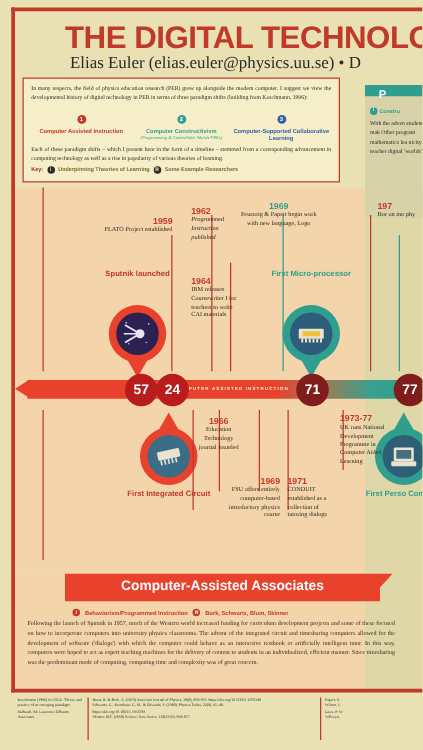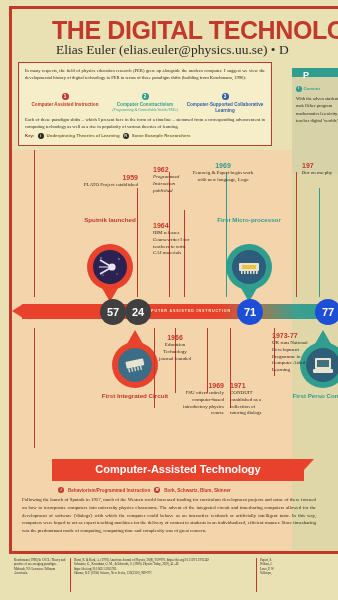--- a/index.html
+++ b/index.html
@@ -137,22 +137,22 @@
   .bar-label{
     position:absolute;left:128px;top:11.5px;
     font-family:"Liberation Sans", sans-serif;font-weight:bold;
     font-size:3.6px;letter-spacing:0.9px;color:#f6eec8;
   }
   .node{
     position:absolute;top:1.5px;width:26px;height:26px;border-radius:50%;
     color:#fff;font-family:"Liberation Sans", sans-serif;font-weight:bold;
     font-size:11px;line-height:26px;text-align:center;
   }
-  .node.red{background:#404040;}
-  .node.teal{background:#1d4ed8;}
+  .node.red{background:#b91c1c;}
+  .node.teal{background:#7f1d1d;}
 
   
   .banner{
     position:absolute;left:52px;top:459px;width:252px;height:22px;
     background:#e8412c;
   }
   .banner-notch{
     position:absolute;left:304px;top:459px;width:0;height:0;
     border-top:11px solid #e8412c;border-bottom:11px solid transparent;
     border-right:10px solid transparent;
@@ -371,21 +371,21 @@
     <div class="bar"></div>
     <div class="bar-label">COMPUTER ASSISTED INSTRUCTION</div>
     <div class="node red" style="left:88px;">57</div>
     <div class="node red" style="left:113px;">24</div>
     <div class="node teal" style="left:225px;">71</div>
     <div class="node teal" style="left:303px;">77</div>
   </div>
 
   <div class="banner"></div>
   <div class="banner-notch"></div>
-  <div class="banner-text">Computer-Assisted Technology</div>
+  <div class="banner-text">Computer-Assisted Associates</div>
 
   <div class="tagrow">
     <span class="tag-dot">i</span>
     <span class="tag-theory">Behaviorism/Programmed Instruction</span>
     <span class="tag-dot">R</span>
     <span class="tag-res">Bork, Schwartz, Blum, Skinner</span>
   </div>
   <div class="section-body">Following the launch of Sputnik in 1957, much of the Western world increased funding for curriculum development projects and some of these focused on how to incorporate computers into university physics classrooms. The advent of the integrated circuit and timesharing computers allowed for the development of software ('dialogs') with which the computer could behave as an interactive textbook or artificially intelligent tutor. In this way, computers were hoped to act as expert teaching machines for the delivery of content to students in an individualized, efficient manner. Since timesharing was the predominant mode of computing, computing time and complexity was of great concern.</div>
 
   <div class="refs">

